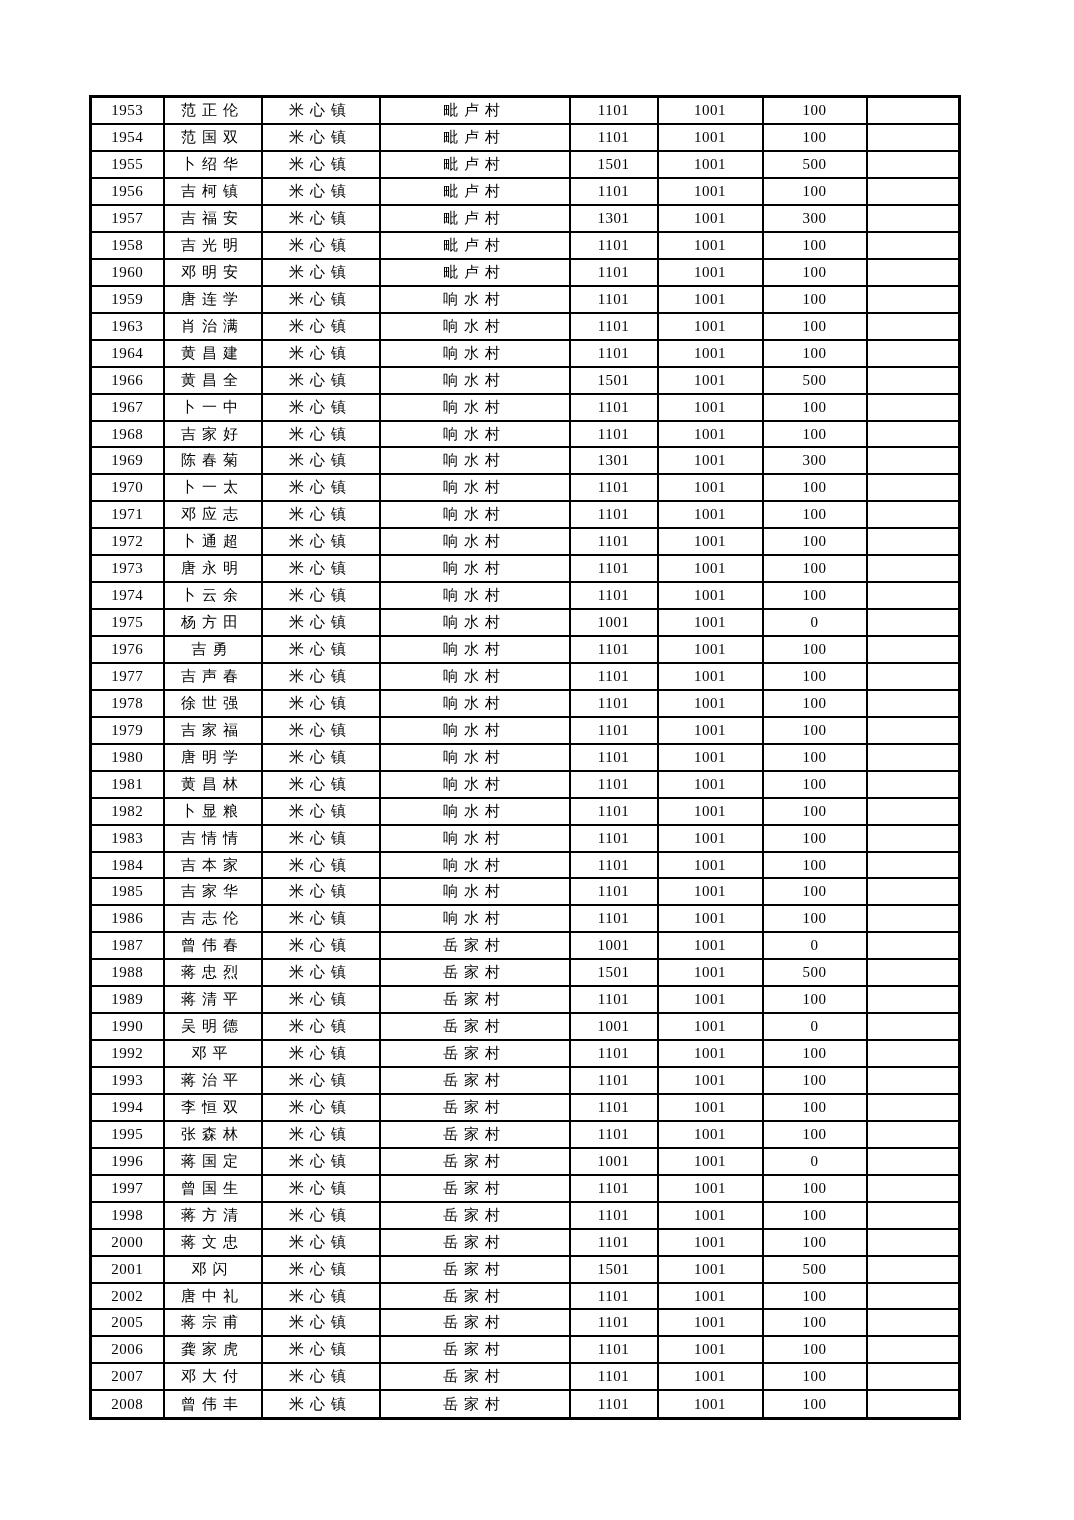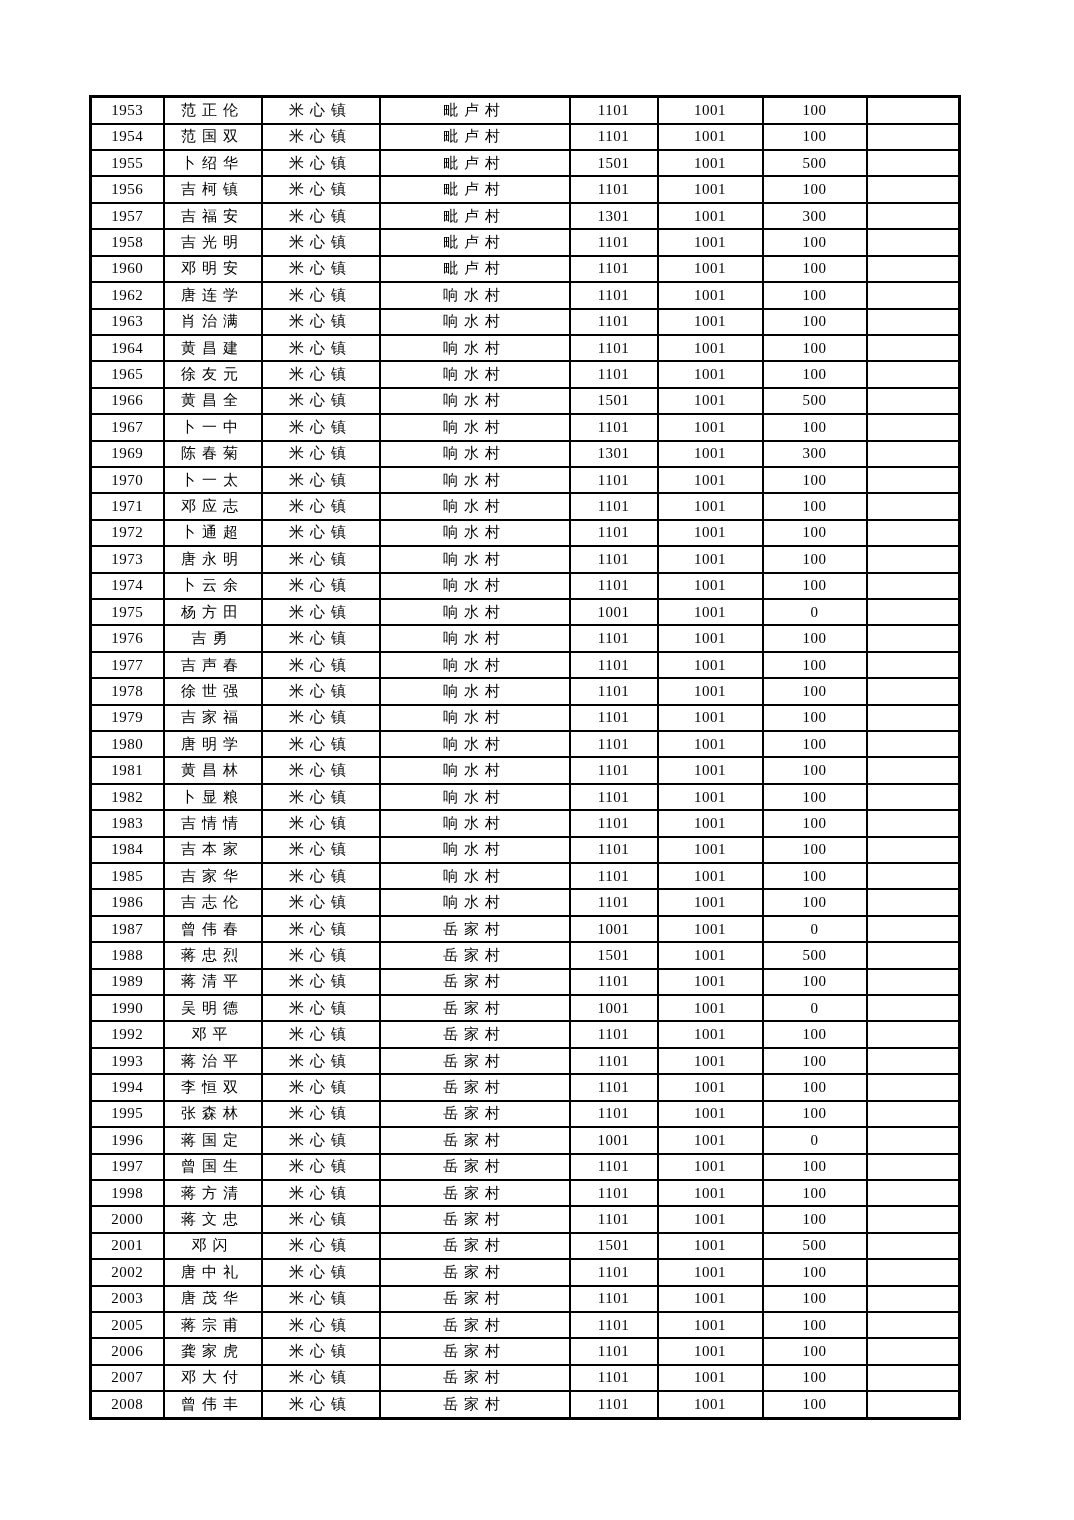--- a/index.html
+++ b/index.html
@@ -135,21 +135,21 @@
     <td class="cjk">米心镇</td>
     <td class="cjk">毗卢村</td>
     <td class="num">1101</td>
     <td class="num">1001</td>
     <td class="num">100</td>
     <td class="num"></td>
   </tr>
 
 
   <tr>
-    <td class="num">1962</td>
+    <td class="num">1959</td>
     <td class="cjk">唐连学</td>
     <td class="cjk">米心镇</td>
     <td class="cjk">响水村</td>
     <td class="num">1101</td>
     <td class="num">1001</td>
     <td class="num">100</td>
     <td class="num"></td>
   </tr>
 
   <tr>
@@ -167,30 +167,20 @@
     <td class="num">1964</td>
     <td class="cjk">黄昌建</td>
     <td class="cjk">米心镇</td>
     <td class="cjk">响水村</td>
     <td class="num">1101</td>
     <td class="num">1001</td>
     <td class="num">100</td>
     <td class="num"></td>
   </tr>
 
-  <tr>
-    <td class="num">1965</td>
-    <td class="cjk">徐友元</td>
-    <td class="cjk">米心镇</td>
-    <td class="cjk">响水村</td>
-    <td class="num">1101</td>
-    <td class="num">1001</td>
-    <td class="num">100</td>
-    <td class="num"></td>
-  </tr>
 
   <tr>
     <td class="num">1966</td>
     <td class="cjk">黄昌全</td>
     <td class="cjk">米心镇</td>
     <td class="cjk">响水村</td>
     <td class="num">1501</td>
     <td class="num">1001</td>
     <td class="num">500</td>
     <td class="num"></td>
@@ -200,20 +190,30 @@
     <td class="num">1967</td>
     <td class="cjk">卜一中</td>
     <td class="cjk">米心镇</td>
     <td class="cjk">响水村</td>
     <td class="num">1101</td>
     <td class="num">1001</td>
     <td class="num">100</td>
     <td class="num"></td>
   </tr>
 
+  <tr>
+    <td class="num">1968</td>
+    <td class="cjk">吉家好</td>
+    <td class="cjk">米心镇</td>
+    <td class="cjk">响水村</td>
+    <td class="num">1101</td>
+    <td class="num">1001</td>
+    <td class="num">100</td>
+    <td class="num"></td>
+  </tr>
 
   <tr>
     <td class="num">1969</td>
     <td class="cjk">陈春菊</td>
     <td class="cjk">米心镇</td>
     <td class="cjk">响水村</td>
     <td class="num">1301</td>
     <td class="num">1001</td>
     <td class="num">300</td>
     <td class="num"></td>
@@ -555,30 +555,20 @@
     <td class="num">2002</td>
     <td class="cjk">唐中礼</td>
     <td class="cjk">米心镇</td>
     <td class="cjk">岳家村</td>
     <td class="num">1101</td>
     <td class="num">1001</td>
     <td class="num">100</td>
     <td class="num"></td>
   </tr>
 
-  <tr>
-    <td class="num">2003</td>
-    <td class="cjk">唐茂华</td>
-    <td class="cjk">米心镇</td>
-    <td class="cjk">岳家村</td>
-    <td class="num">1101</td>
-    <td class="num">1001</td>
-    <td class="num">100</td>
-    <td class="num"></td>
-  </tr>
 
 
   <tr>
     <td class="num">2005</td>
     <td class="cjk">蒋宗甫</td>
     <td class="cjk">米心镇</td>
     <td class="cjk">岳家村</td>
     <td class="num">1101</td>
     <td class="num">1001</td>
     <td class="num">100</td>

